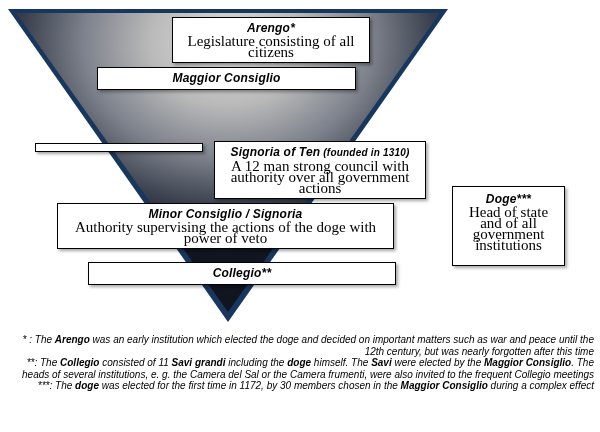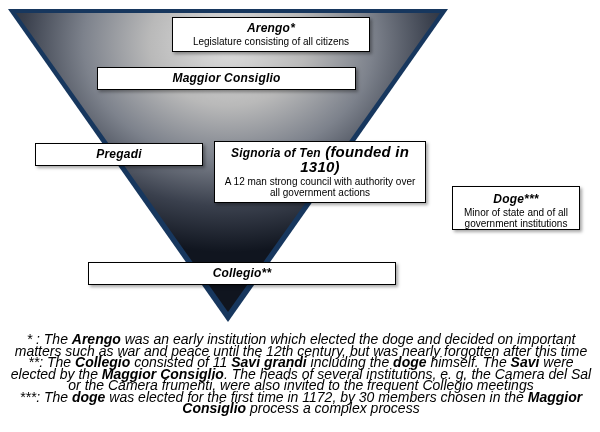--- a/index.html
+++ b/index.html
@@ -44,47 +44,48 @@
     box-shadow: 2px 2px 3px rgba(0,0,0,0.35);
   }
   .box-title {
     font-weight: bold;
     font-style: italic;
     font-size: 12px;
     line-height: 14px;
     letter-spacing: 0.2px;
   }
   .box-title .title-suffix {
-    font-size: 15px;
+    font-size: 10px;
     font-weight: bold;
     font-style: italic;
   }
   .box-body {
-    font-size: 10px;
+    font-size: 15px;
     line-height: 11px;
     margin-top: 1px;
+    font-family: Liberation Serif, serif;
   }
 
   .box-arengo   { left: 132px; top: 17px;  width: 198px; margin-left: 40px; }
   .box-maggior  { left: 97px;  top: 67px;  width: 259px; }
   .box-pregadi  { left: 35px;  top: 143px; width: 168px; }
   .box-council  { left: 214px; top: 141px; width: 212px; }
   .box-minor    { left: 57px;  top: 203px; width: 337px; }
   .box-collegio { left: 88px;  top: 262px; width: 308px; }
-  .box-doge     { left: 452px; top: 186px; width: 128px; padding-top: 5px; padding-bottom: 0; }
+  .box-doge     { left: 452px; top: 186px; width: 113px; padding-top: 5px; padding-bottom: 14px; }
 
   
   .footnotes {
     position: absolute;
     left: 8px; top: 334px;
     width: 586px;
-    font-size: 14px;
+    font-size: 10px;
     line-height: 11.5px;
     font-style: italic;
-    text-align: center;
+    text-align: right;
   }
   .footnote { margin: 0; }
   .fn-bold { font-weight: bold; }
 </style>
 </head>
 <body>
 
 <div class="canvas">
 
   <div class="triangle-outer"></div>
@@ -93,37 +94,40 @@
   <div class="box box-arengo">
     <div class="box-title">Arengo*</div>
     <div class="box-body">Legislature consisting of all citizens</div>
   </div>
 
   <div class="box box-maggior">
     <div class="box-title">Maggior Consiglio</div>
   </div>
 
   <div class="box box-pregadi">
-    <div class="box-title">Pregadi</div>
   </div>
 
   <div class="box box-council">
     <div class="box-title"><span>Signoria of Ten</span><span class="title-suffix"> (founded in 1310)</span></div>
     <div class="box-body">A 12 man strong council with authority over all government actions</div>
   </div>
 
+  <div class="box box-minor">
+    <div class="box-title">Minor Consiglio / Signoria</div>
+    <div class="box-body">Authority supervising the actions of the doge with power of veto</div>
+  </div>
 
   <div class="box box-collegio">
     <div class="box-title">Collegio**</div>
   </div>
 
   <div class="box box-doge">
     <div class="box-title">Doge***</div>
-    <div class="box-body">Minor of state and of all government institutions</div>
+    <div class="box-body">Head of state and of all government institutions</div>
   </div>
 
   <div class="footnotes">
       <div class="footnote"><span>* : The </span><span class="fn-bold">Arengo</span><span> was an early institution which elected the doge and decided on important matters such as war and peace until the 12th century, but was nearly forgotten after this time</span></div>
       <div class="footnote"><span>**: The </span><span class="fn-bold">Collegio</span><span> consisted of 11 </span><span class="fn-bold">Savi grandi</span><span> including the </span><span class="fn-bold">doge</span><span> himself. The </span><span class="fn-bold">Savi</span><span> were elected by the </span><span class="fn-bold">Maggior Consiglio</span><span>. The heads of several institutions, e. g. the Camera del Sal or the Camera frumenti, were also invited to the frequent Collegio meetings</span></div>
-      <div class="footnote"><span>***: The </span><span class="fn-bold">doge</span><span> was elected for the first time in 1172, by 30 members chosen in the </span><span class="fn-bold">Maggior Consiglio</span><span> process a complex process</span></div>
+      <div class="footnote"><span>***: The </span><span class="fn-bold">doge</span><span> was elected for the first time in 1172, by 30 members chosen in the </span><span class="fn-bold">Maggior Consiglio</span><span> during a complex effect</span></div>
     </div>
 
 </div>
 
 </body></html>

